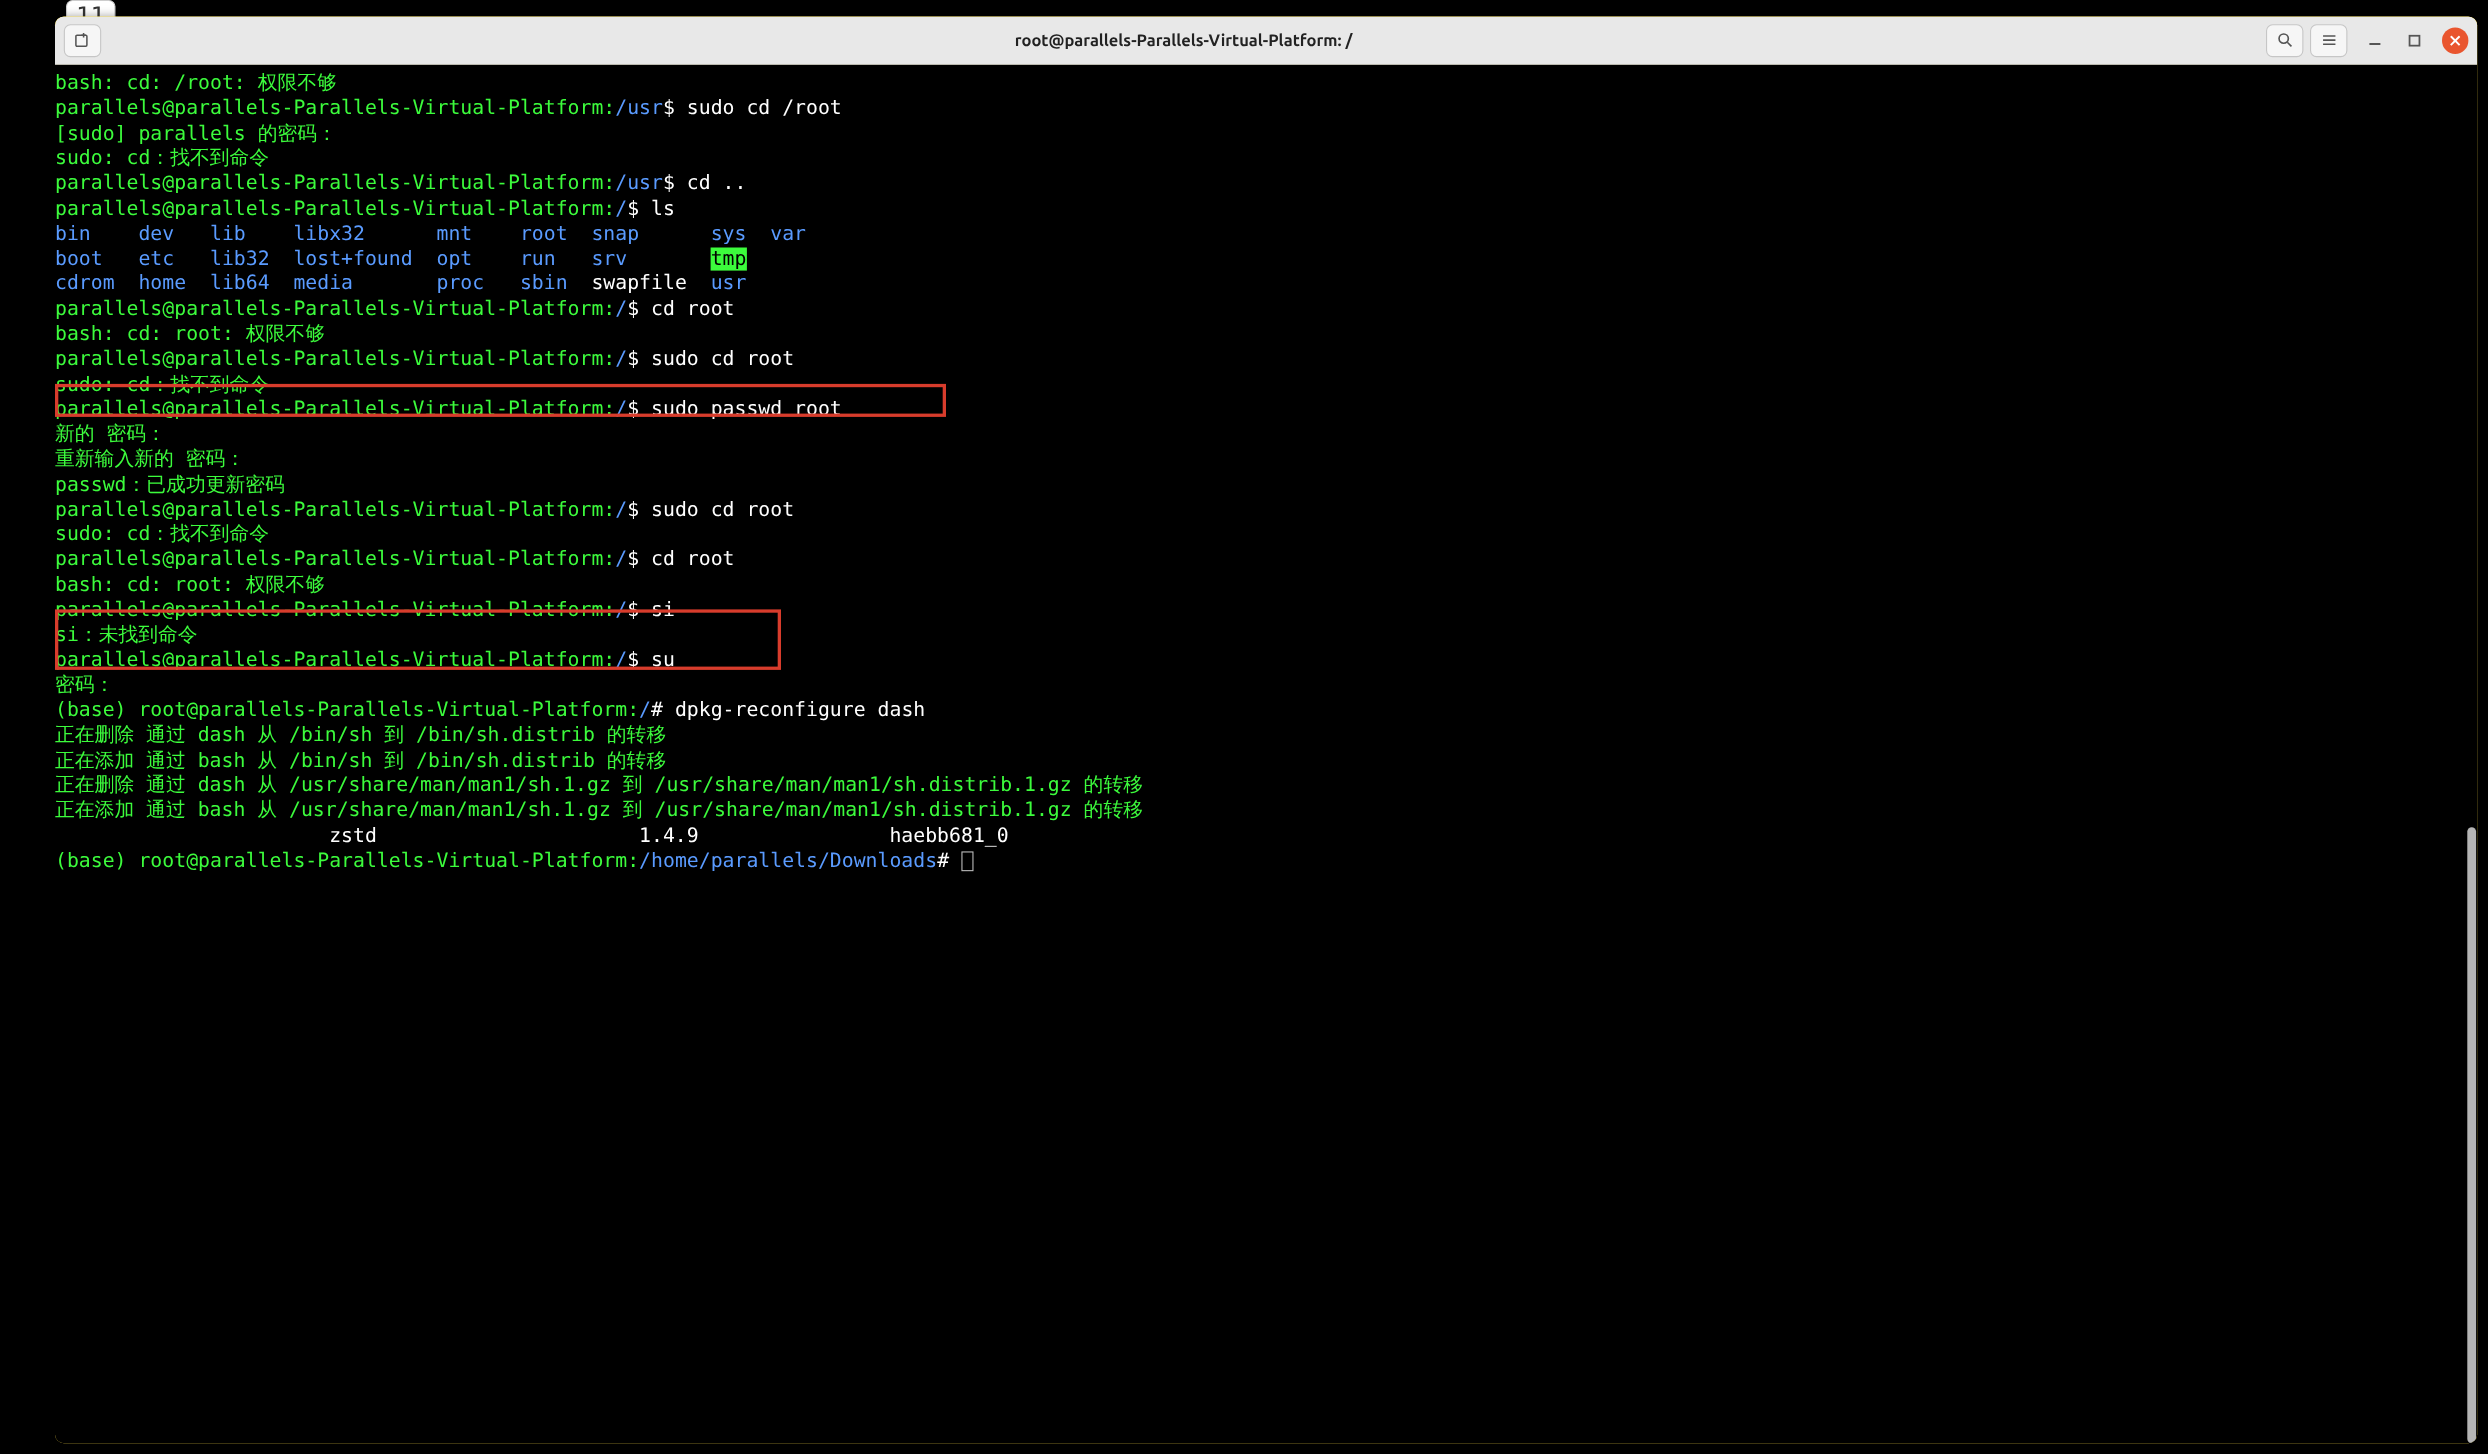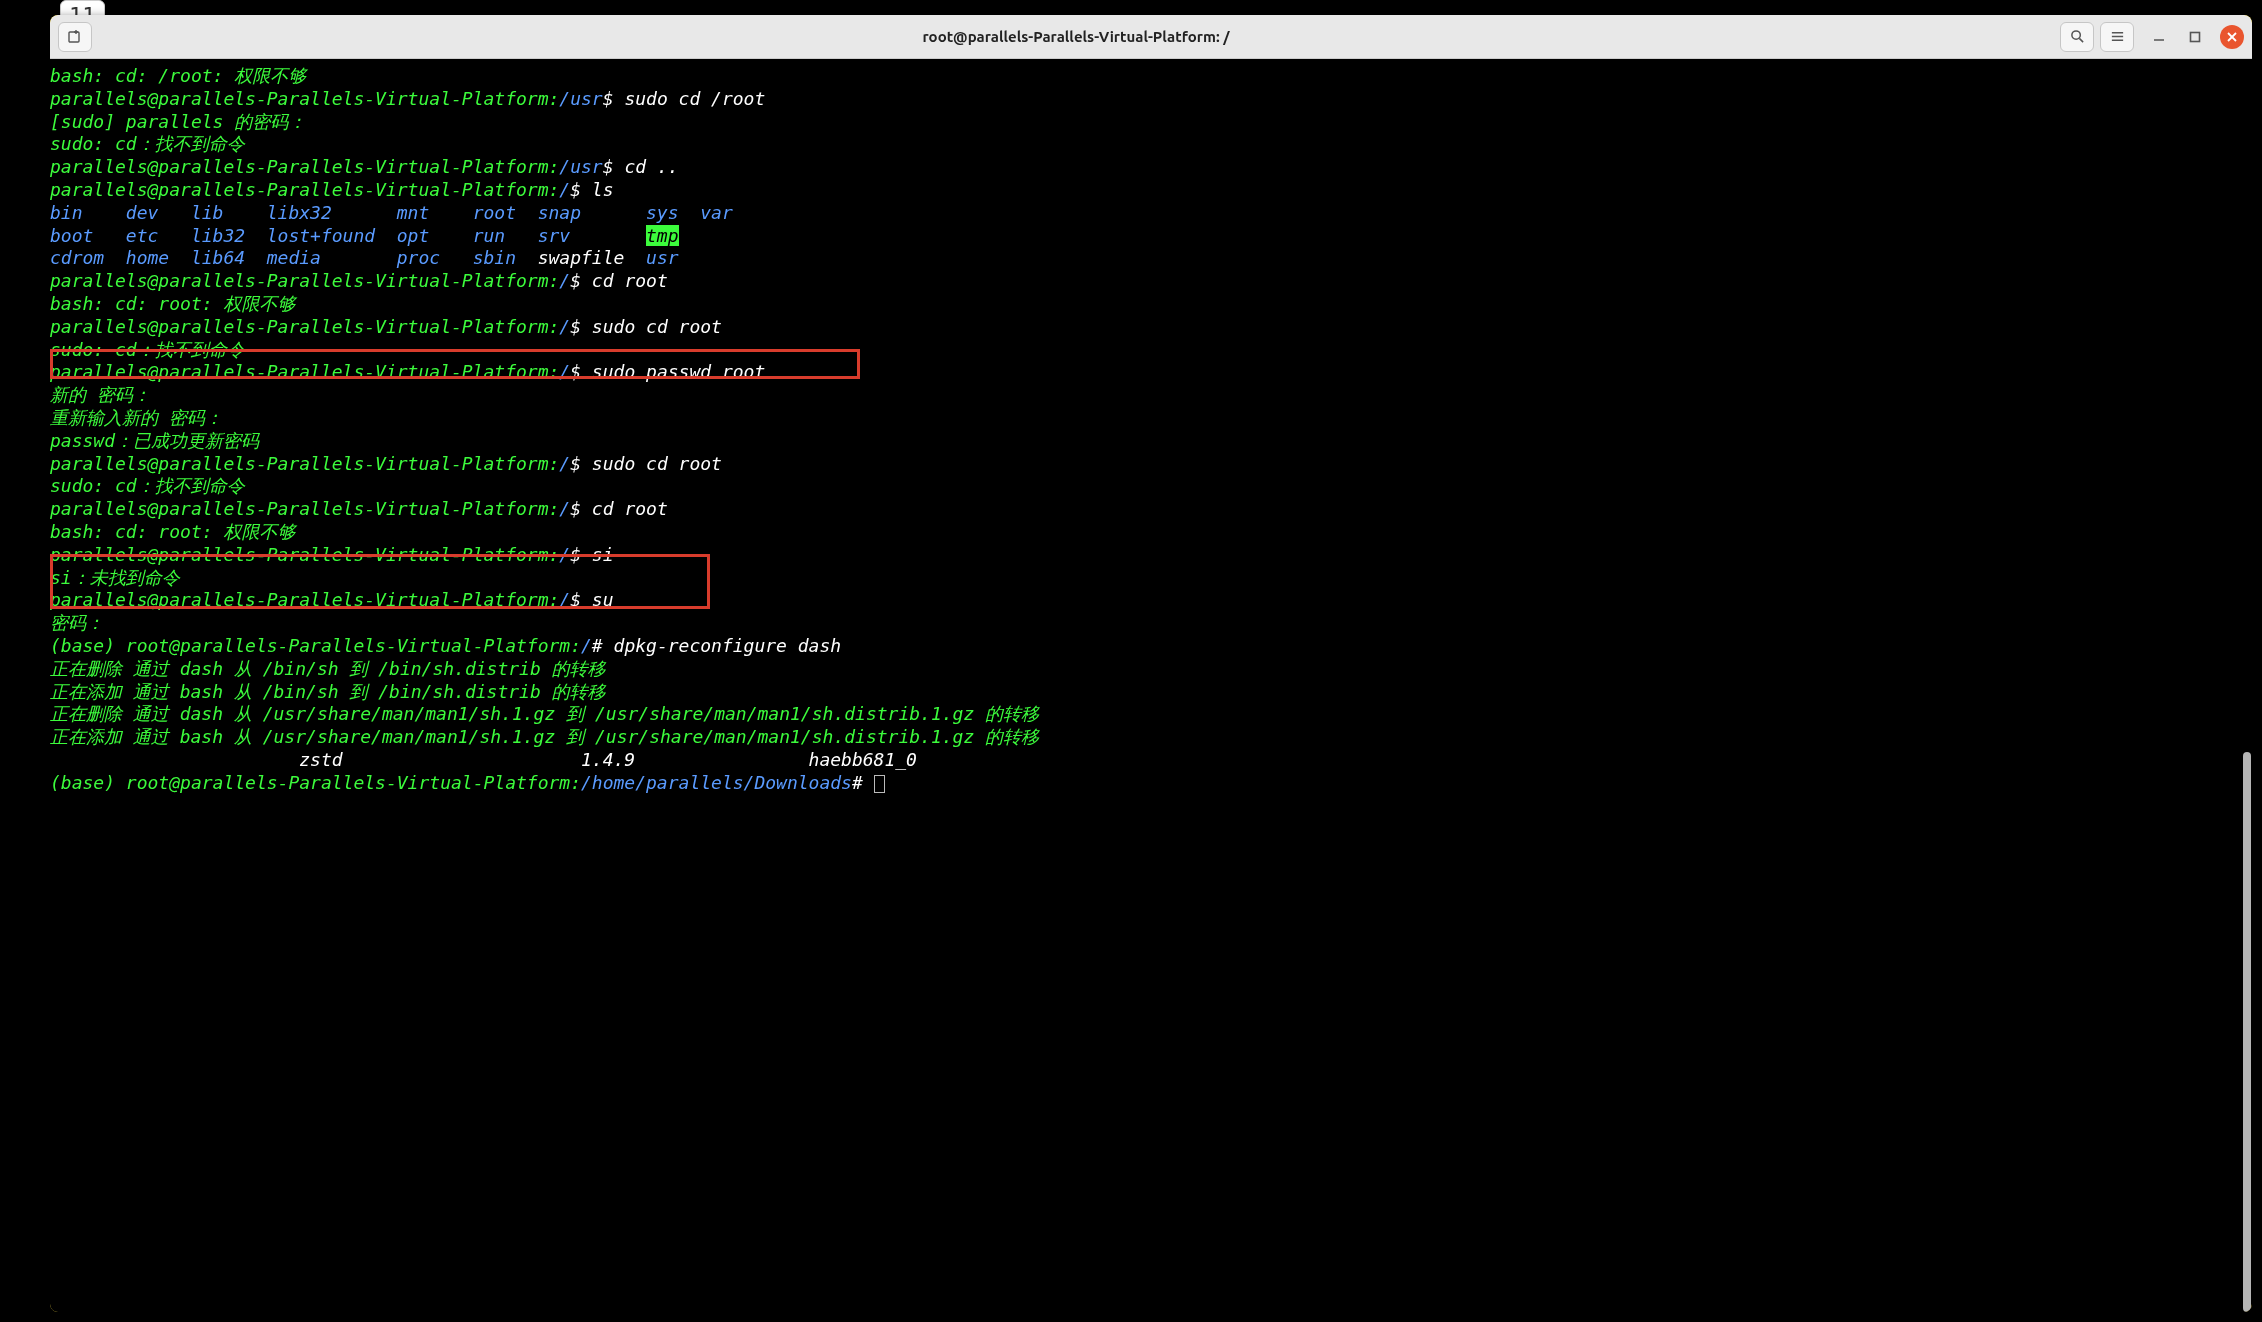--- a/index.html
+++ b/index.html
@@ -79,21 +79,20 @@
   background: #e9552e;
   border-radius: 50%;
   color: #fff;
   font-weight: bold;
 }
 .termbody {
   flex: 1;
   background: #000;
   position: relative;
   overflow: hidden;
-  font-style: italic;
 }
 .termcontent {
   position: absolute;
   inset: 0;
   padding: 6px 6px 6px 0;
   line-height: 22.8px;
   white-space: pre;
   font-size: 18px;
   color: #3cfb3c;
 }

